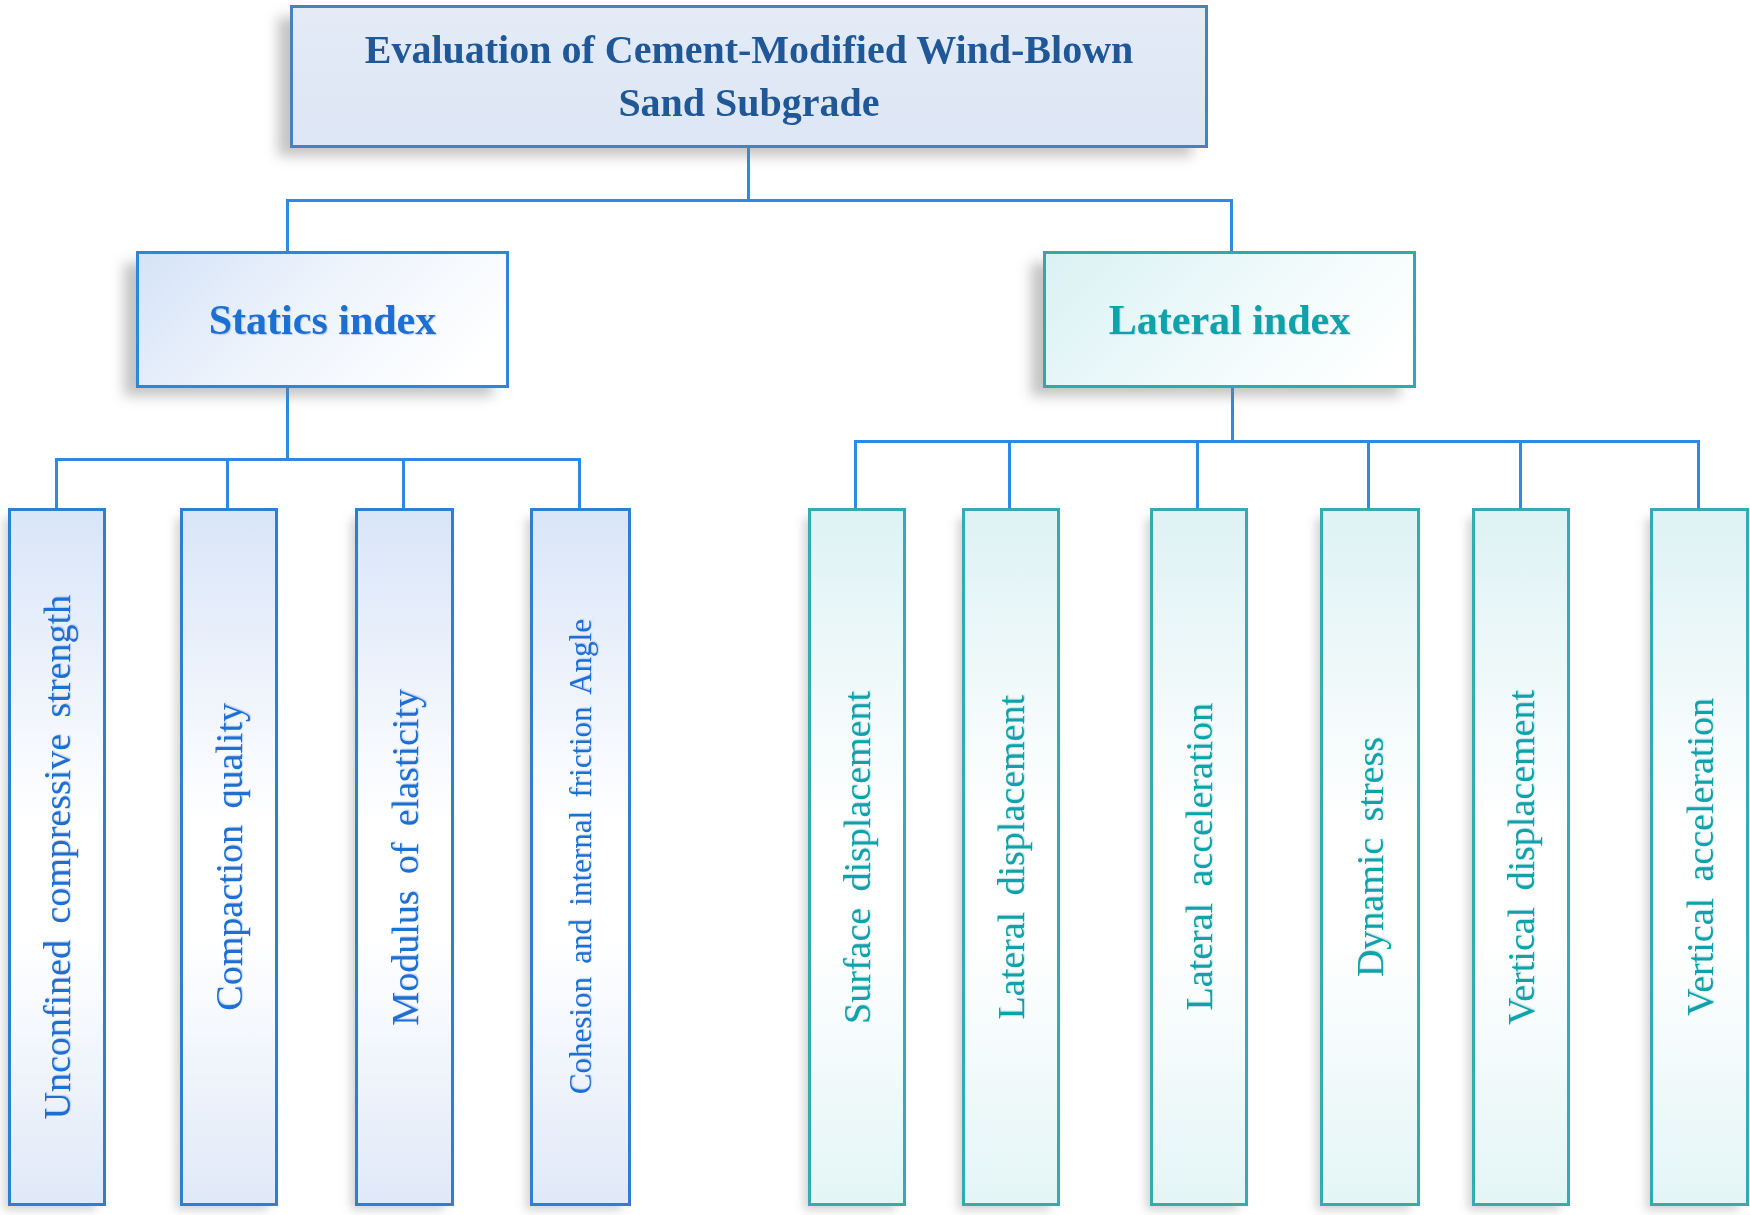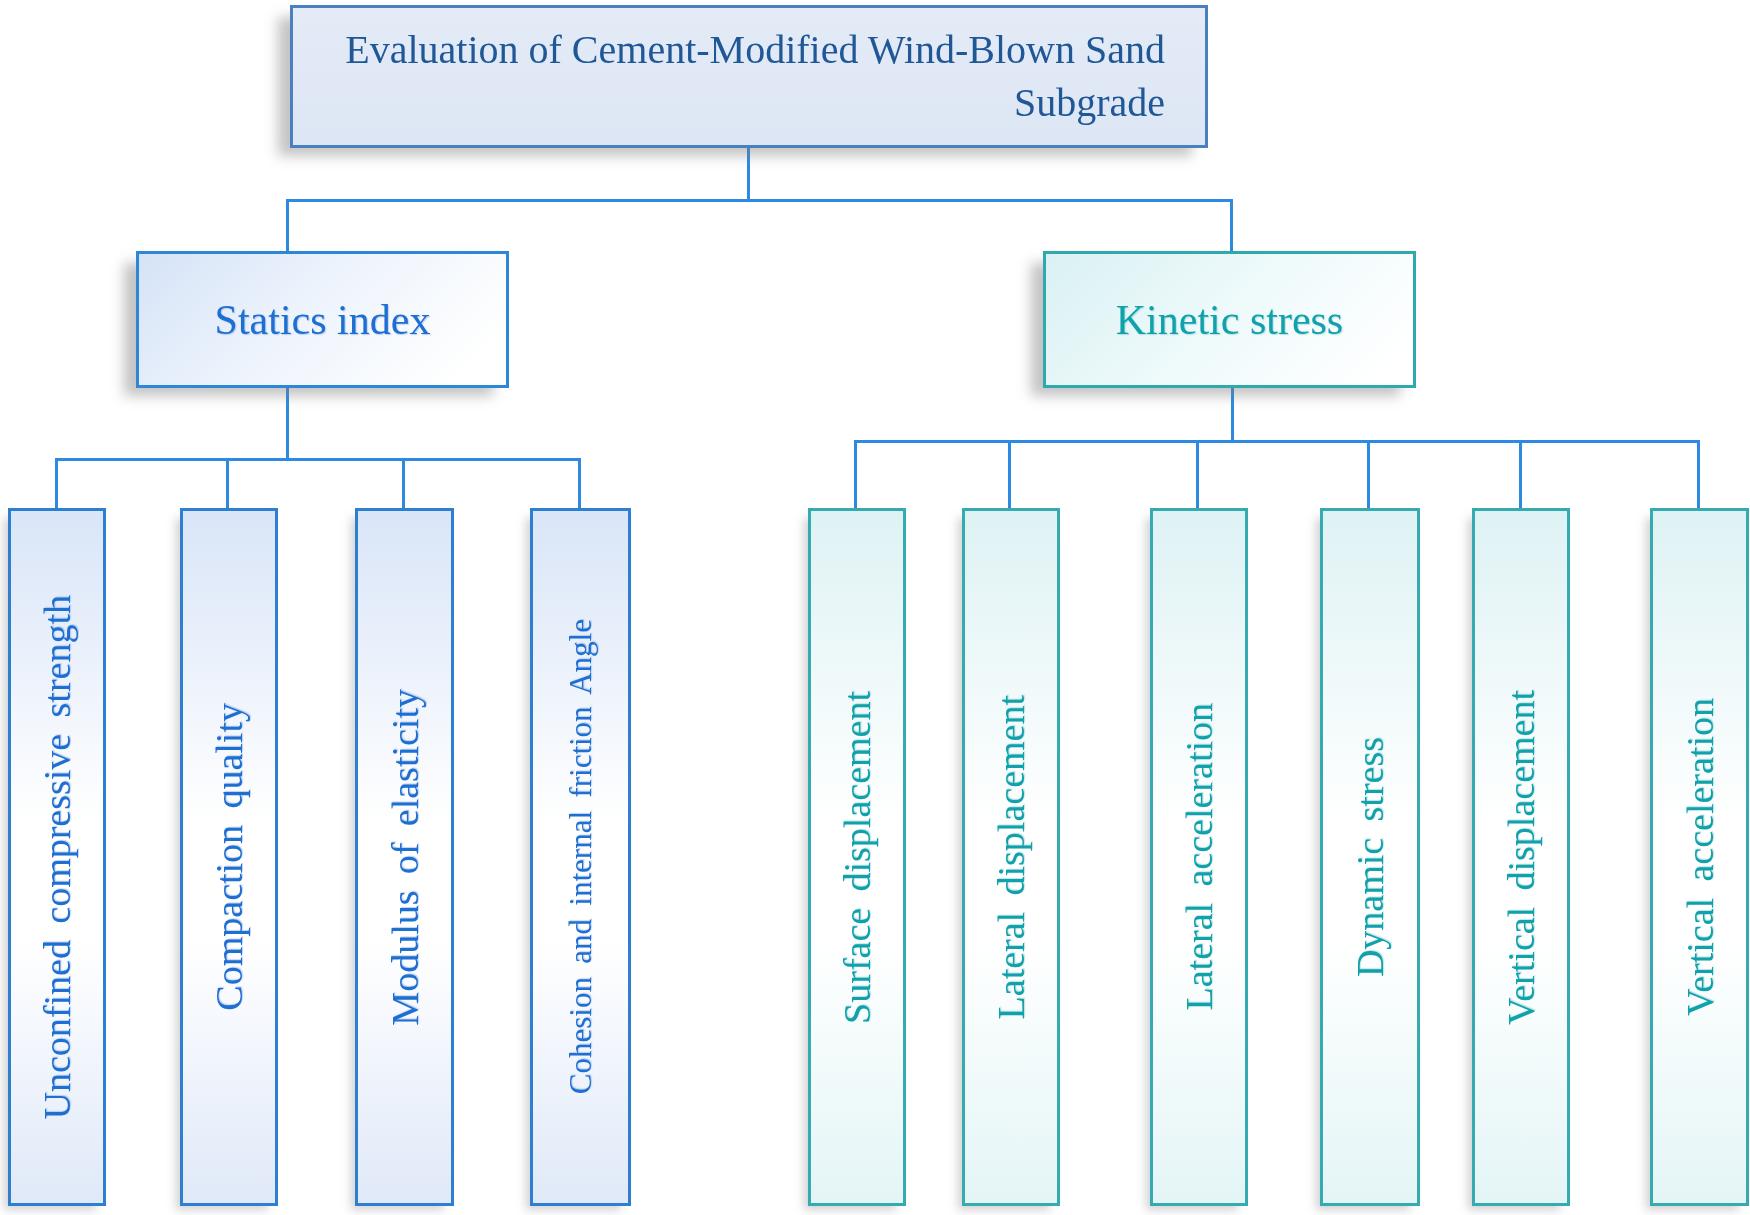--- a/index.html
+++ b/index.html
@@ -28,22 +28,23 @@
   .l-k-stub2{left:1008px;top:440px; width:3px; height:70px;}
   .l-k-stub3{left:1196px;top:440px; width:3px; height:70px;}
   .l-k-stub4{left:1367px;top:440px; width:3px; height:70px;}
   .l-k-stub5{left:1519px;top:440px; width:3px; height:70px;}
   .l-k-stub6{left:1697px;top:440px; width:3px; height:70px;}
 
   
   .node{
     position:absolute;
     display:flex;align-items:center;justify-content:center;
-    text-align:right;
+    text-align:center;
     box-sizing:border-box;
+    font-weight:bold;
   }
   .node-shadow{box-shadow:-14px 10px 12px -2px rgba(125,125,125,0.45);}
 
   .top-node{
     left:290px;top:5px;width:918px;height:143px;
     border:3px solid #4a80c0;
     background:linear-gradient(180deg,#e4ebf7 0%,#dde6f4 100%);
     color:#1f5797;
     font-size:40px;line-height:1.32;
     padding:0 40px;
@@ -132,21 +133,21 @@
   <div class="line l-k-stub6"></div>
 
   <div class="node top-node node-shadow">
     <span>Evaluation of Cement-Modified Wind-Blown Sand Subgrade</span>
   </div>
 
   <div class="node statics-node node-shadow">
     <span>Statics index</span>
   </div>
   <div class="node kinetic-node node-shadow">
-    <span>Kinetic stress</span>
+    <span>Lateral index</span>
   </div>
 
   <div class="leaf leaf-blue c1">
     <span class="vtext">Unconfined compressive strength</span>
   </div>
   <div class="leaf leaf-blue c2">
     <span class="vtext">Compaction quality</span>
   </div>
   <div class="leaf leaf-blue c3">
     <span class="vtext">Modulus of elasticity</span>

